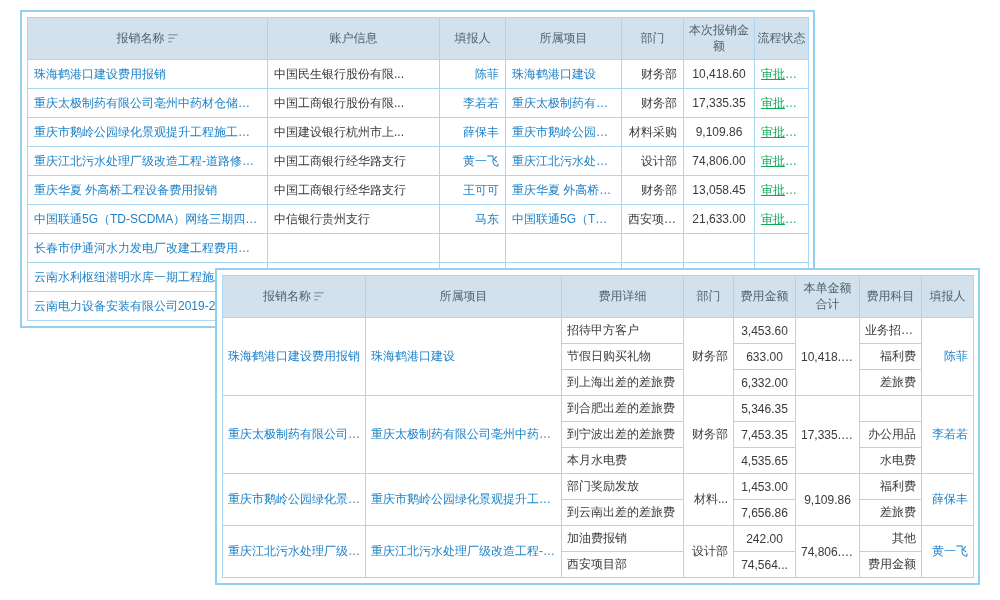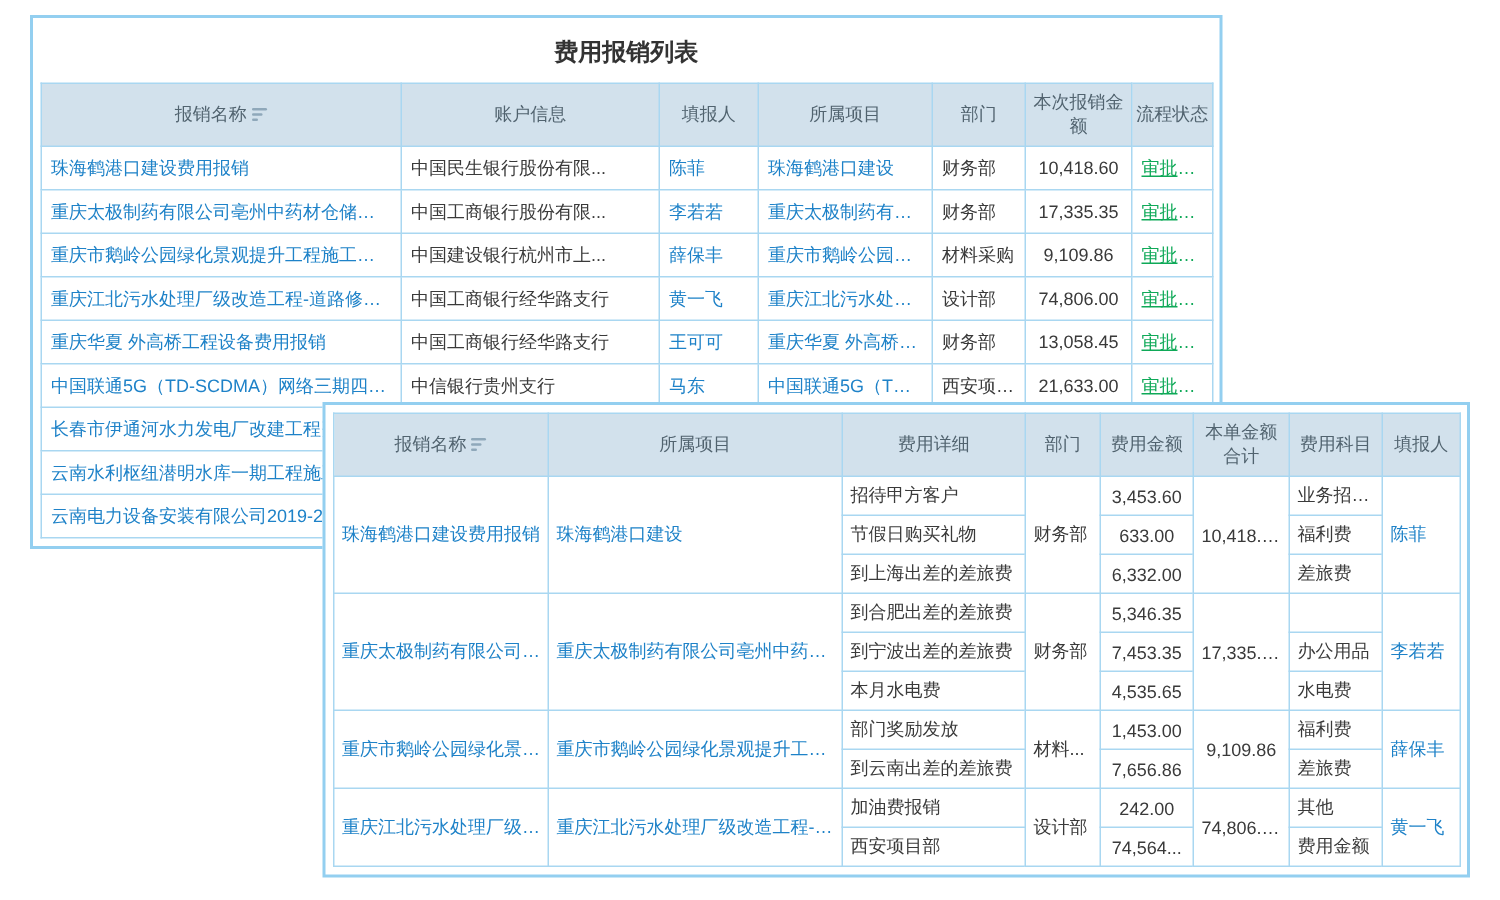--- a/index.html
+++ b/index.html
@@ -29,31 +29,30 @@
     background:#d2e1ec; color:#51636f; font-weight:normal;
     text-align:center; padding:5px 2px; line-height:1.3;
   }
   td {
     padding:0 6px; color:#3a3a3a; vertical-align:middle;
     overflow:hidden; white-space:nowrap; text-overflow:ellipsis;
   }
   #list-panel   td { height:29px; }
   #detail-panel td { height:24px; padding:4px 5px; }
   .t-l { text-align:left; }
-  .t-c { text-align:left; }
+  .t-c { text-align:right; }
   .t-r { text-align:center; }
   .link   { color:#1e82c8; cursor:pointer; }
   .status { color:#0fa958; text-decoration:underline; cursor:pointer; }
   .sort-icon { margin-left:3px; vertical-align:-1px; }
 </style>
 </head>
 <body>
 
 <div class="panel" id="list-panel">
-  <div class="panel-title">费用报销列表</div>
   <table>
     <colgroup>
       <col style="width:240px">
         <col style="width:172px">
         <col style="width:66px">
       <col style="width:116px">
         <col style="width:62px">
         <col style="width:71px">
         <col style="width:54px">
     </colgroup>

